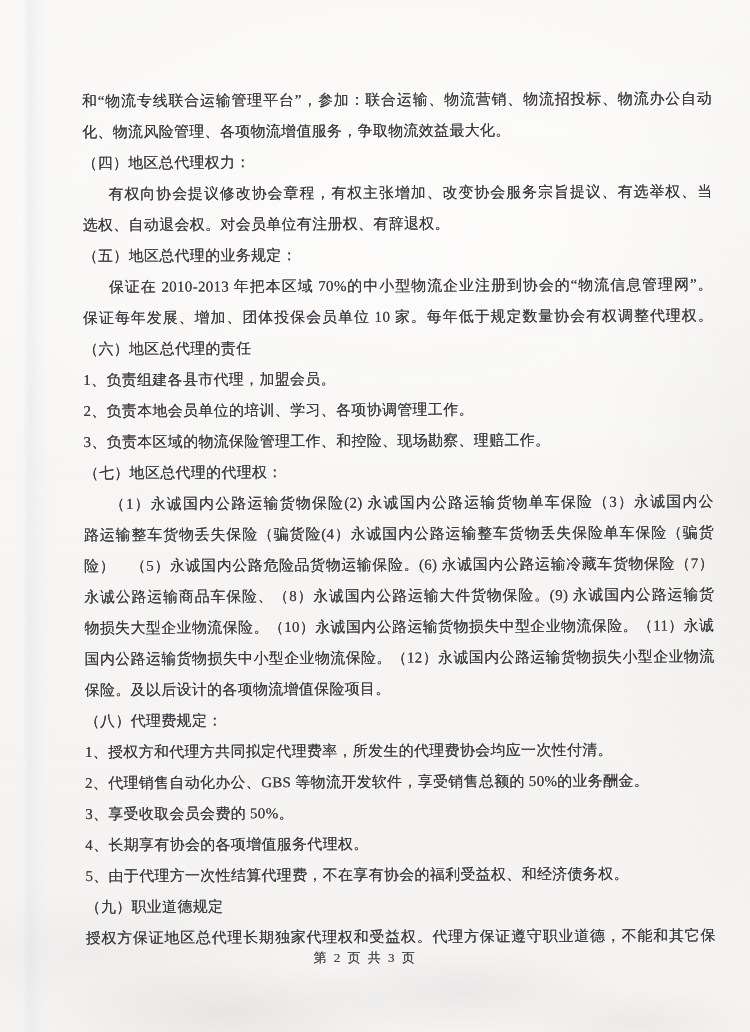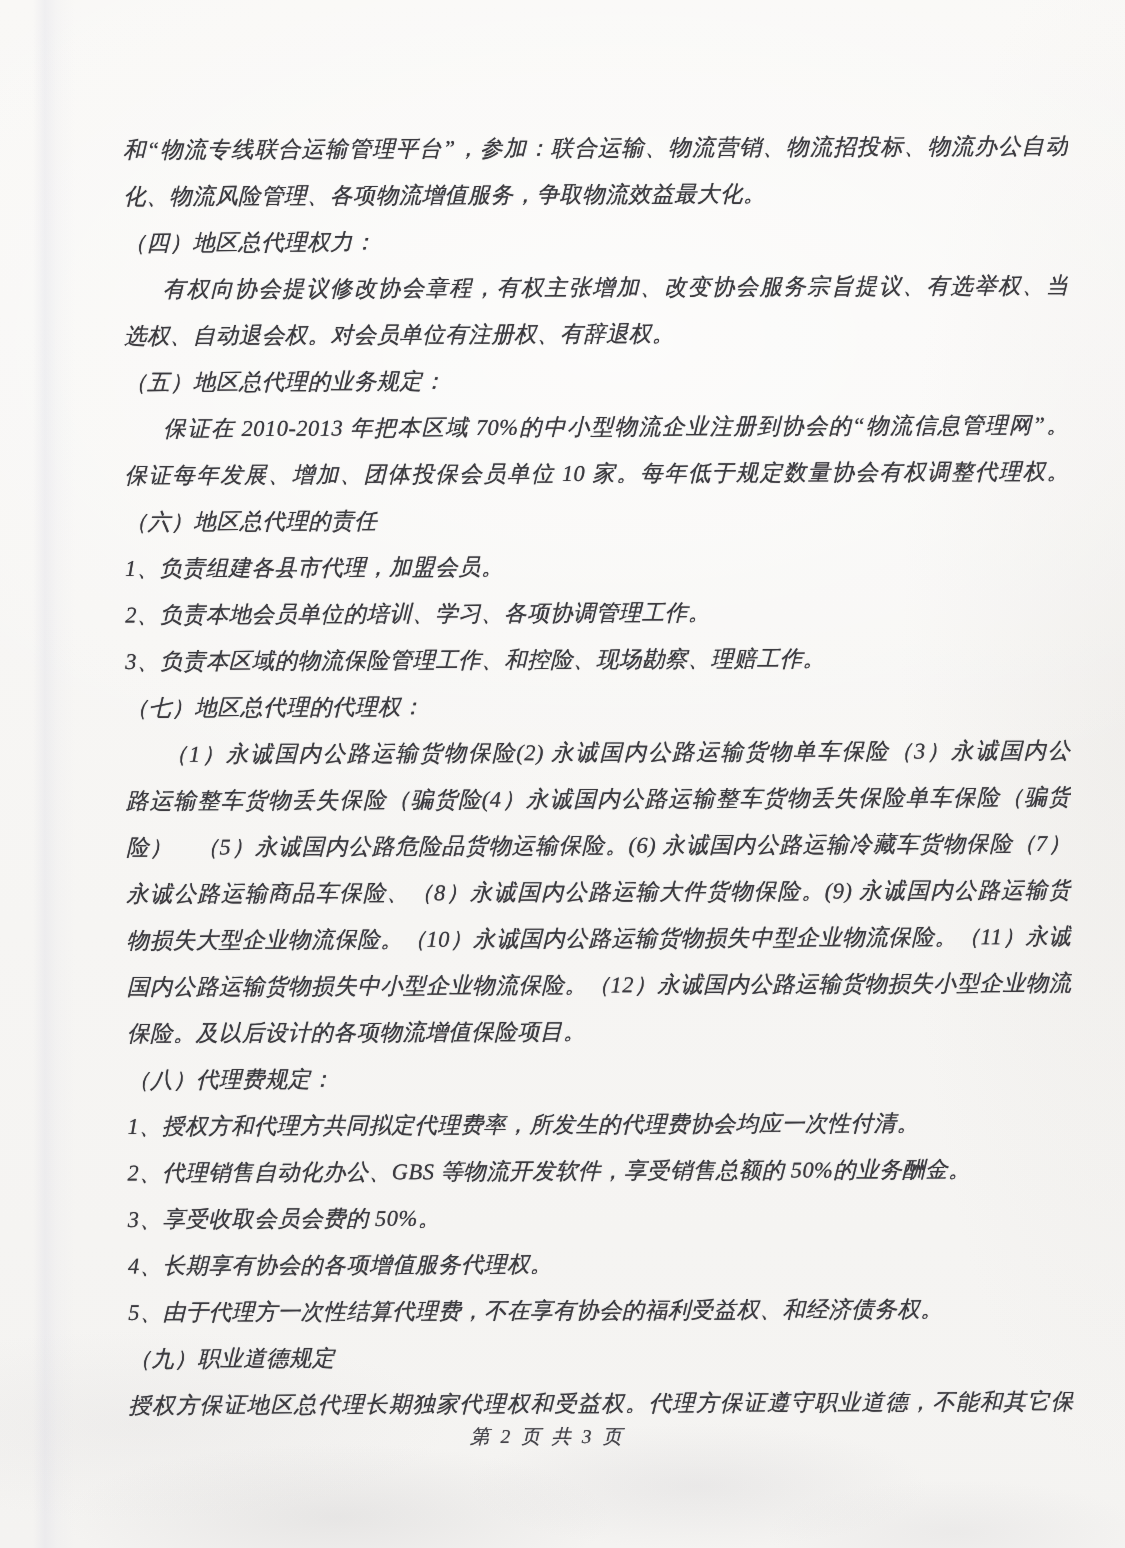--- a/index.html
+++ b/index.html
@@ -21,21 +21,20 @@
       
       radial-gradient(ellipse 260px 70px at 30% 98%, rgba(200,198,200,0.30), transparent 70%),
       radial-gradient(ellipse 220px 60px at 62% 96%, rgba(202,200,204,0.25), transparent 70%),
       radial-gradient(ellipse 180px 50px at 85% 99%, rgba(205,203,206,0.22), transparent 70%),
       radial-gradient(ellipse 300px 90px at 12% 92%, rgba(208,206,208,0.18), transparent 70%),
       
       radial-gradient(ellipse 900px 520px at 55% 22%, rgba(255,255,255,0.6), transparent 65%),
       
       radial-gradient(ellipse 200px 700px at 100% 45%, rgba(225,222,218,0.30), transparent 75%),
       linear-gradient(#f9f8f6, #f4f3f1);
-    font-style: italic;
   }
 
   
   .doc-body {
     position: absolute;
     left: 82px;
     top: 86px;
     width: 630px;
     transform: rotate(-0.25deg);
     transform-origin: top left;

